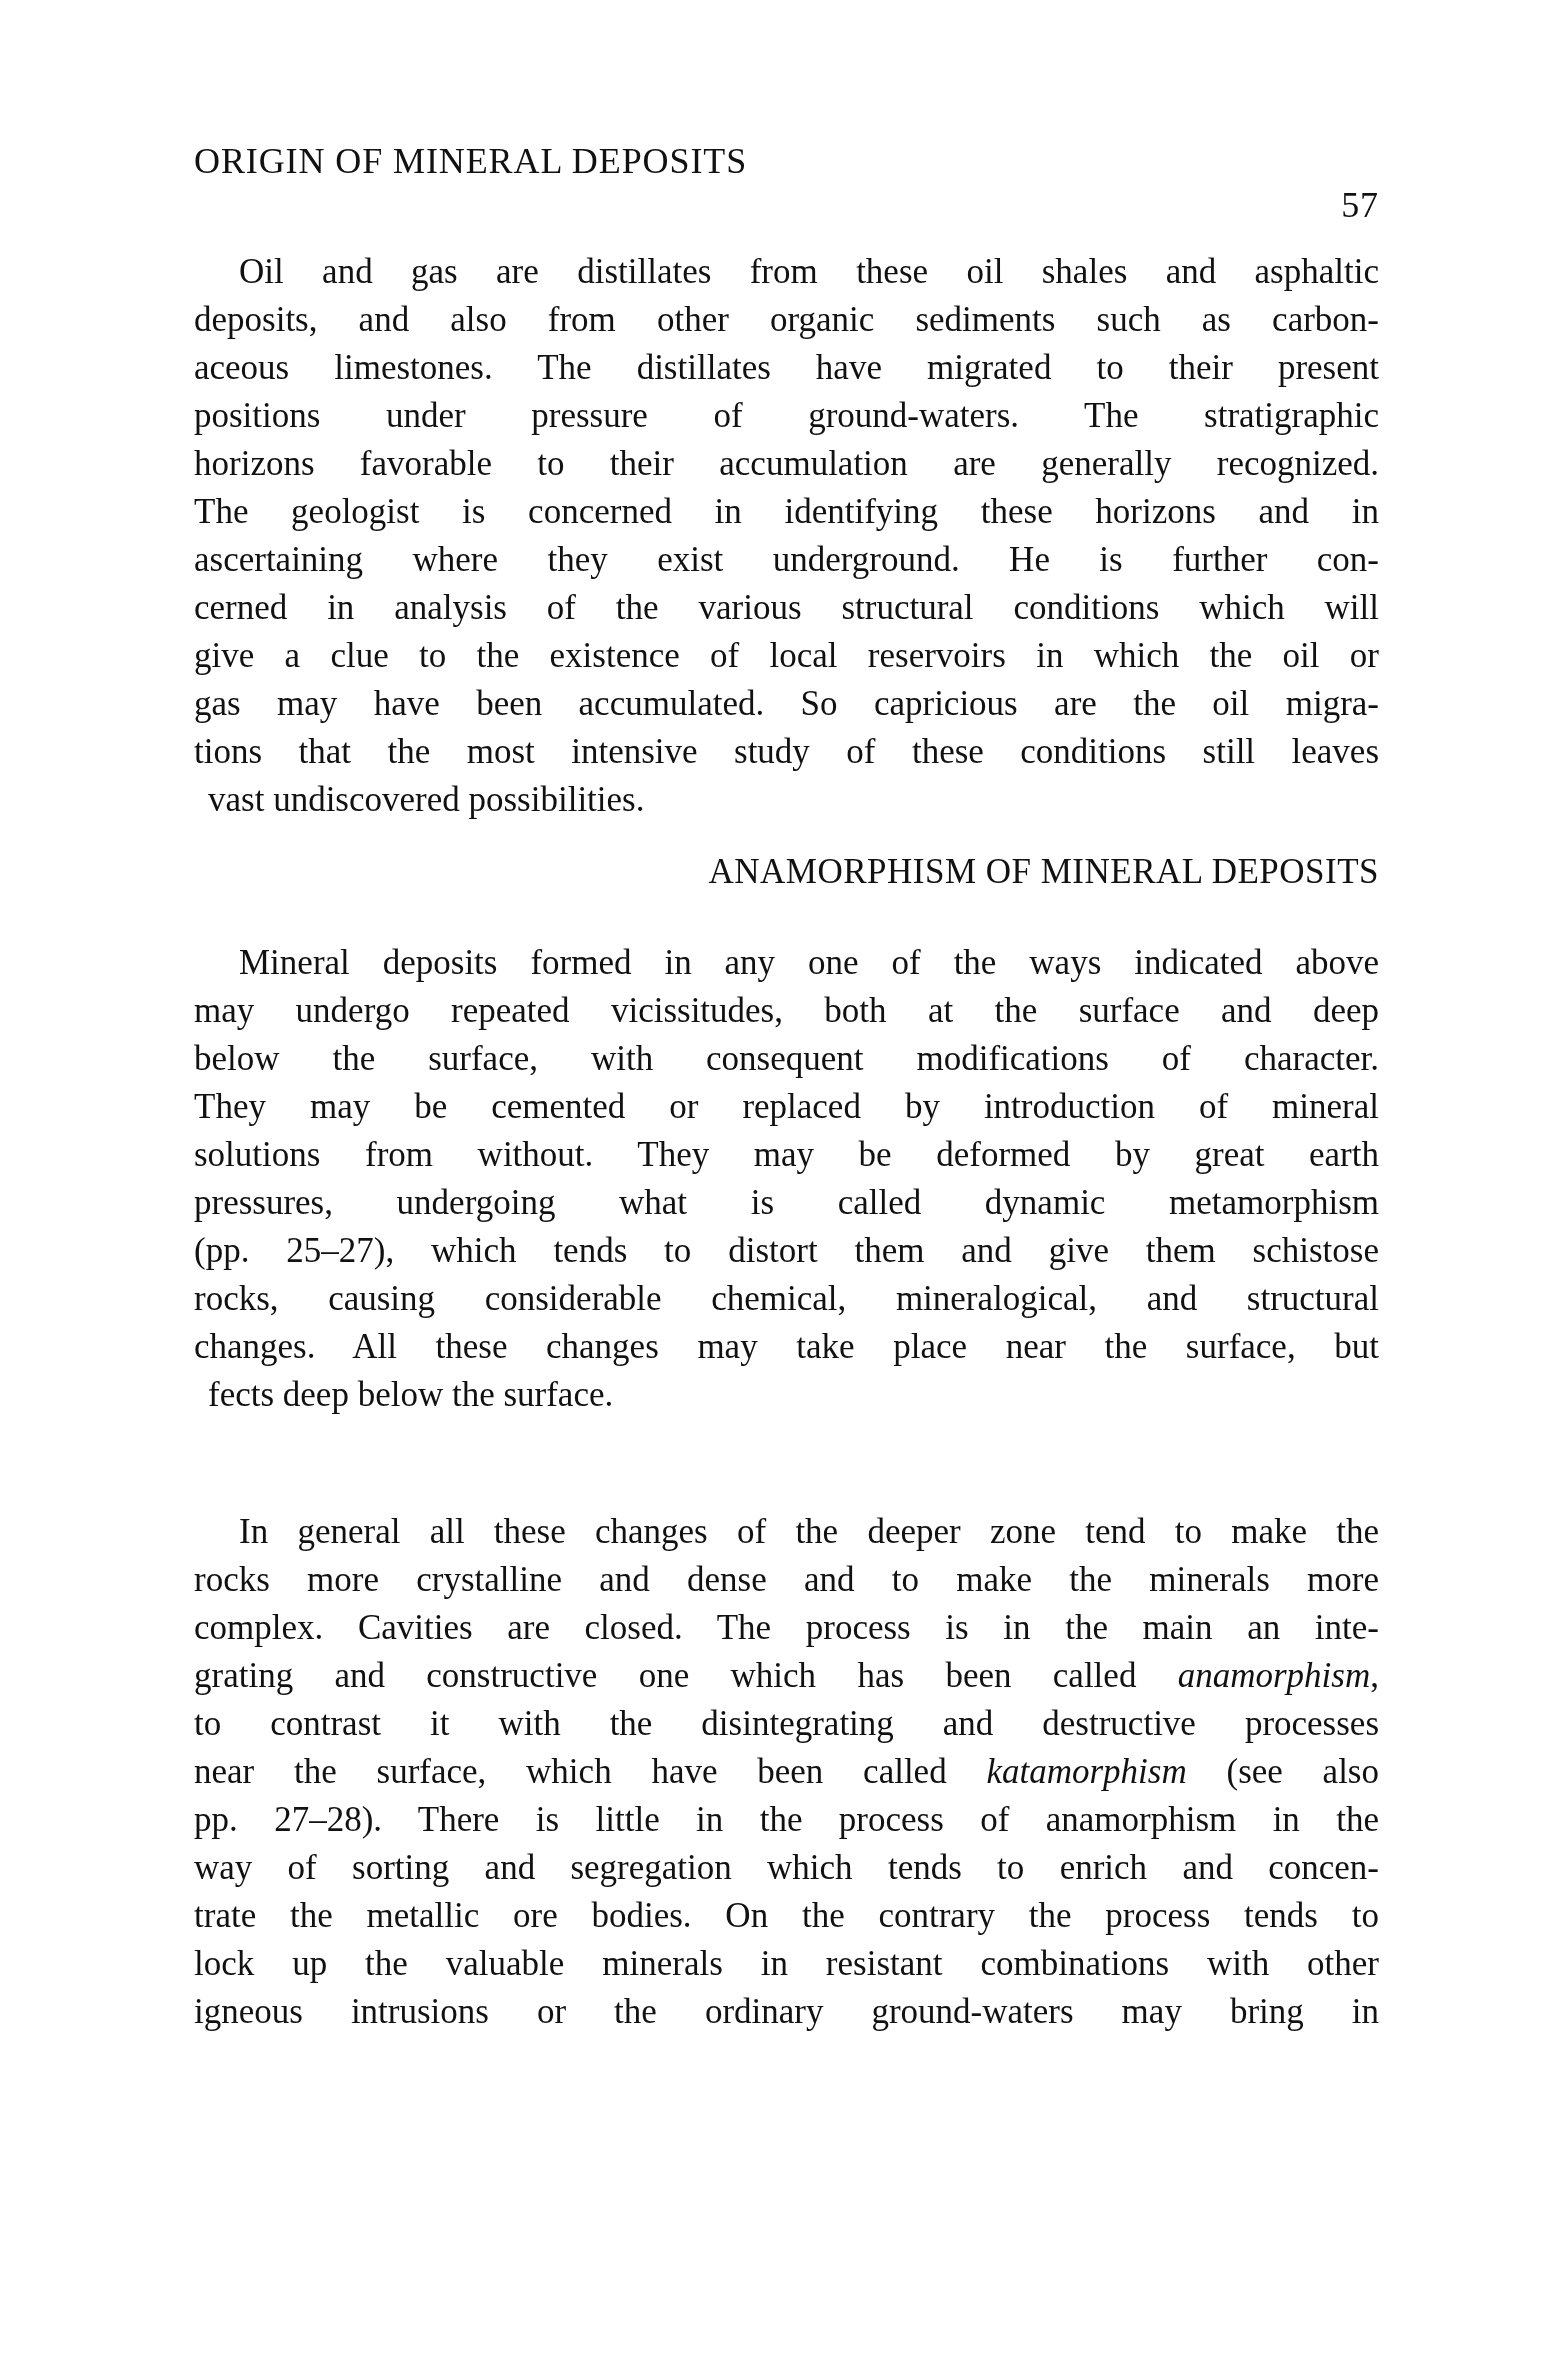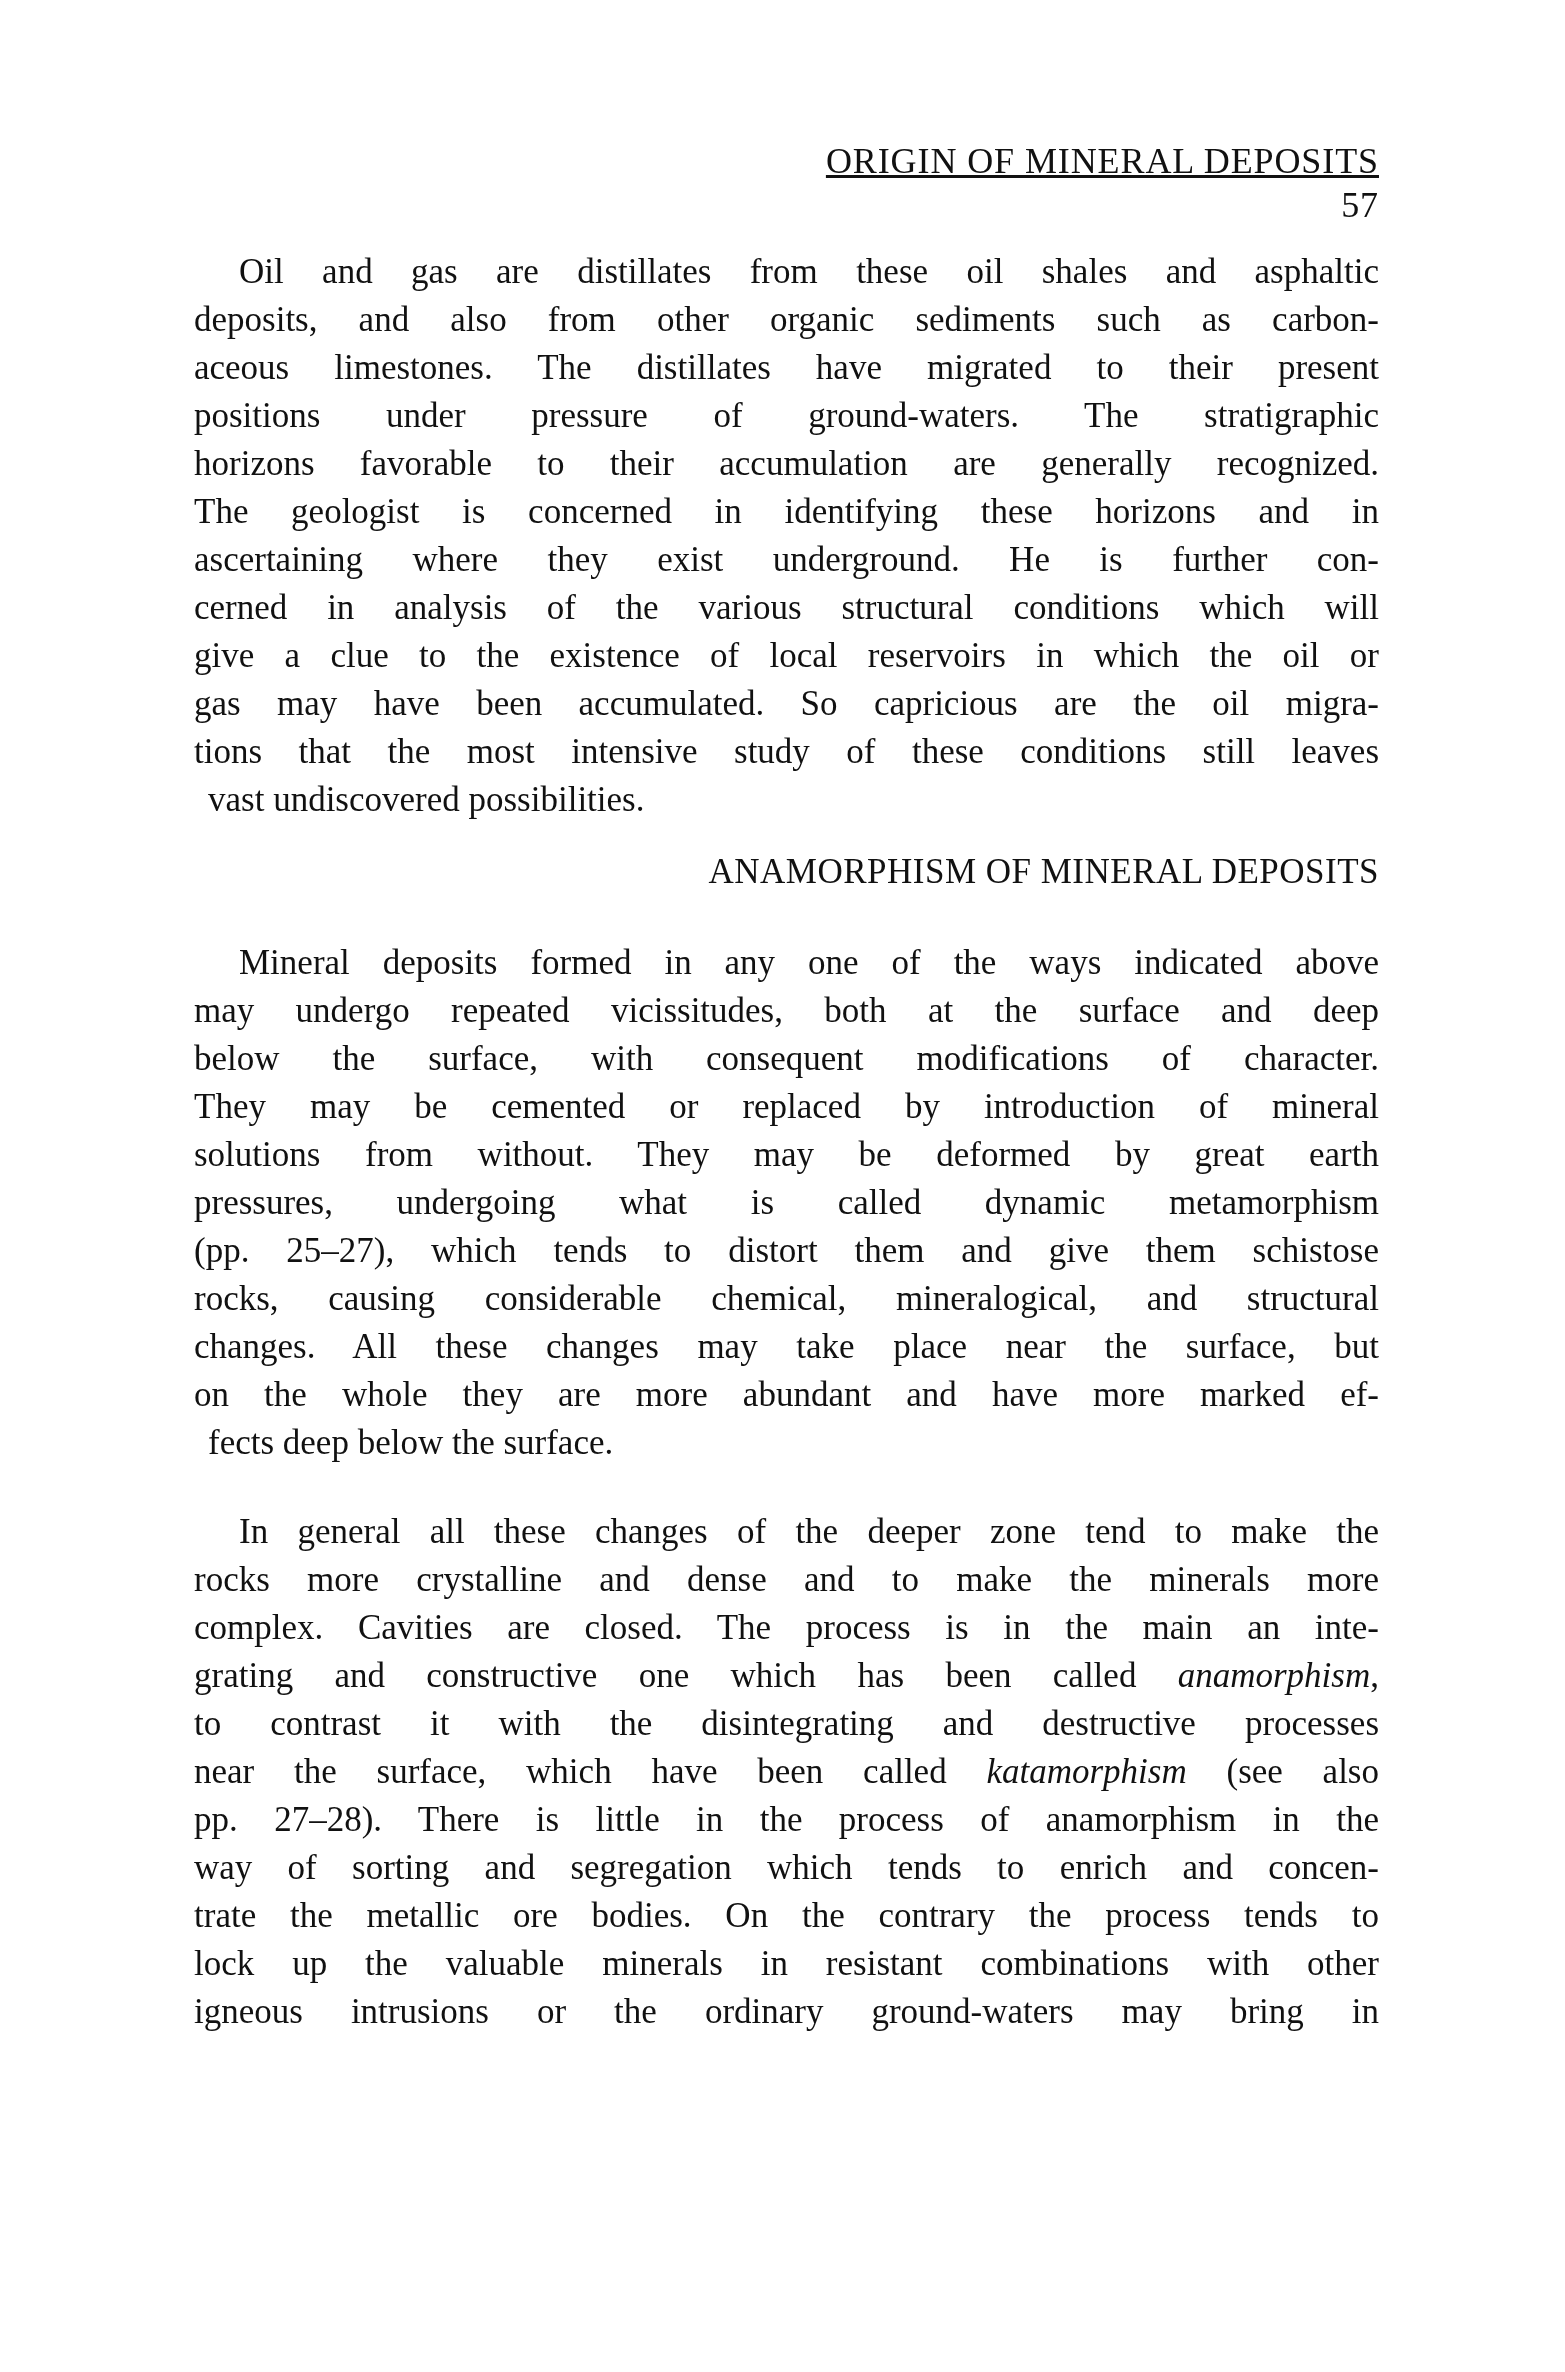--- a/index.html
+++ b/index.html
@@ -5,21 +5,21 @@
   html, body { margin: 0; padding: 0; background: #ffffff; }
   body { width: 1565px; height: 2373px; position: relative; overflow: hidden; }
   .page {
     position: absolute; left: 0; top: 0; width: 1565px; height: 2373px;
     font-family: "Liberation Serif", "DejaVu Serif", serif; color: #111;
   }
   .running-head {
     position: absolute; top: 140px; left: 194px; width: 1185px; height: 47px;
     font-size: 36px; letter-spacing: 0.9px;
   }
-  .running-title { position: absolute; left: 0; right: 0; text-align: right; top: 0; text-decoration: underline; }
+  .running-title { position: absolute; left: 0; right: 0; text-align: left; top: 0; }
   .page-number { position: absolute; right: 0; top: 0; margin-top: 44px; }
   .block {
     position: absolute; left: 194px; width: 1185px;
     font-size: 35px; line-height: 48px; text-align: justify;
   }
   .line { display: block; white-space: nowrap; text-align: justify; text-align-last: justify; height: 48px; }
   .line.last { text-align-last: left; margin-left: 14px; }
   .line.indent { padding-left: 45px; }
   .section-heading {
     position: absolute; left: 194px; width: 1185px; top: 852px;
@@ -57,21 +57,20 @@
   <div class="block" style="top:939px;">
     <span class="line indent">Mineral deposits formed in any one of the ways indicated above</span>
     <span class="line">may undergo repeated vicissitudes, both at the surface and deep</span>
     <span class="line">below the surface, with consequent modifications of character.</span>
     <span class="line">They may be cemented or replaced by introduction of mineral</span>
     <span class="line">solutions from without.  They may be deformed by great earth</span>
     <span class="line">pressures, undergoing what is called dynamic metamorphism</span>
     <span class="line">(pp. 25–27), which tends to distort them and give them schistose</span>
     <span class="line">rocks, causing considerable chemical, mineralogical, and structural</span>
     <span class="line">changes.  All these changes may take place near the surface, but</span>
-    <span class="line">on the whole they are more abundant and have more marked ef-</span>
     <span class="line last">fects deep below the surface.</span>
   </div>
 
   <div class="block" style="top:1508px;">
     <span class="line indent">In general all these changes of the deeper zone tend to make the</span>
     <span class="line">rocks more crystalline and dense and to make the minerals more</span>
     <span class="line">complex.  Cavities are closed.  The process is in the main an inte-</span>
     <span class="line"><span>grating and constructive one which has been called </span><em>anamorphism</em><span>,</span></span>
     <span class="line">to contrast it with the disintegrating and destructive processes</span>
     <span class="line"><span>near the surface, which have been called </span><em>katamorphism</em><span> (see also</span></span>

